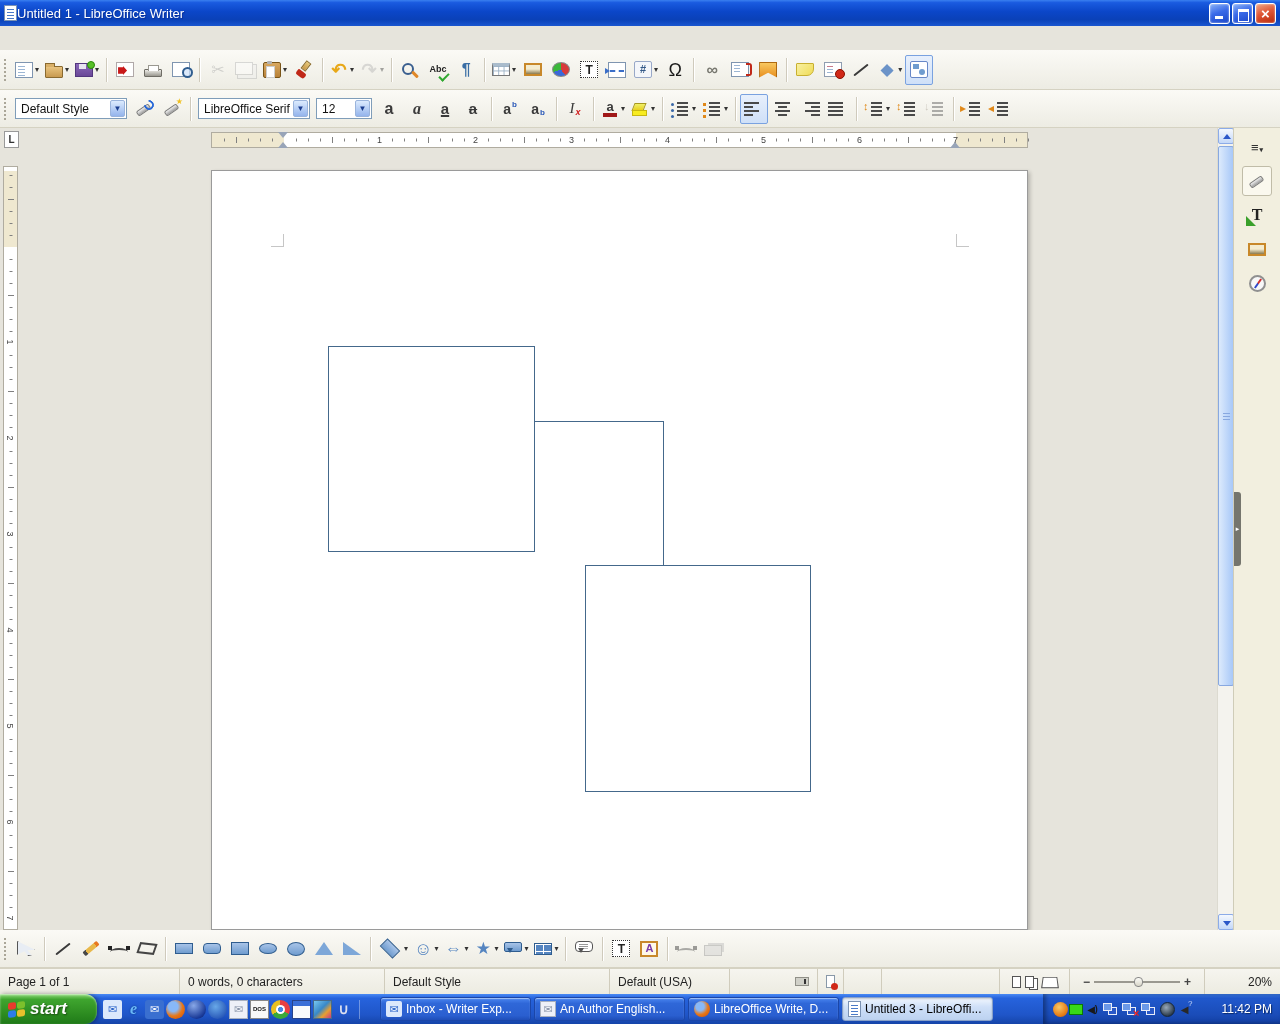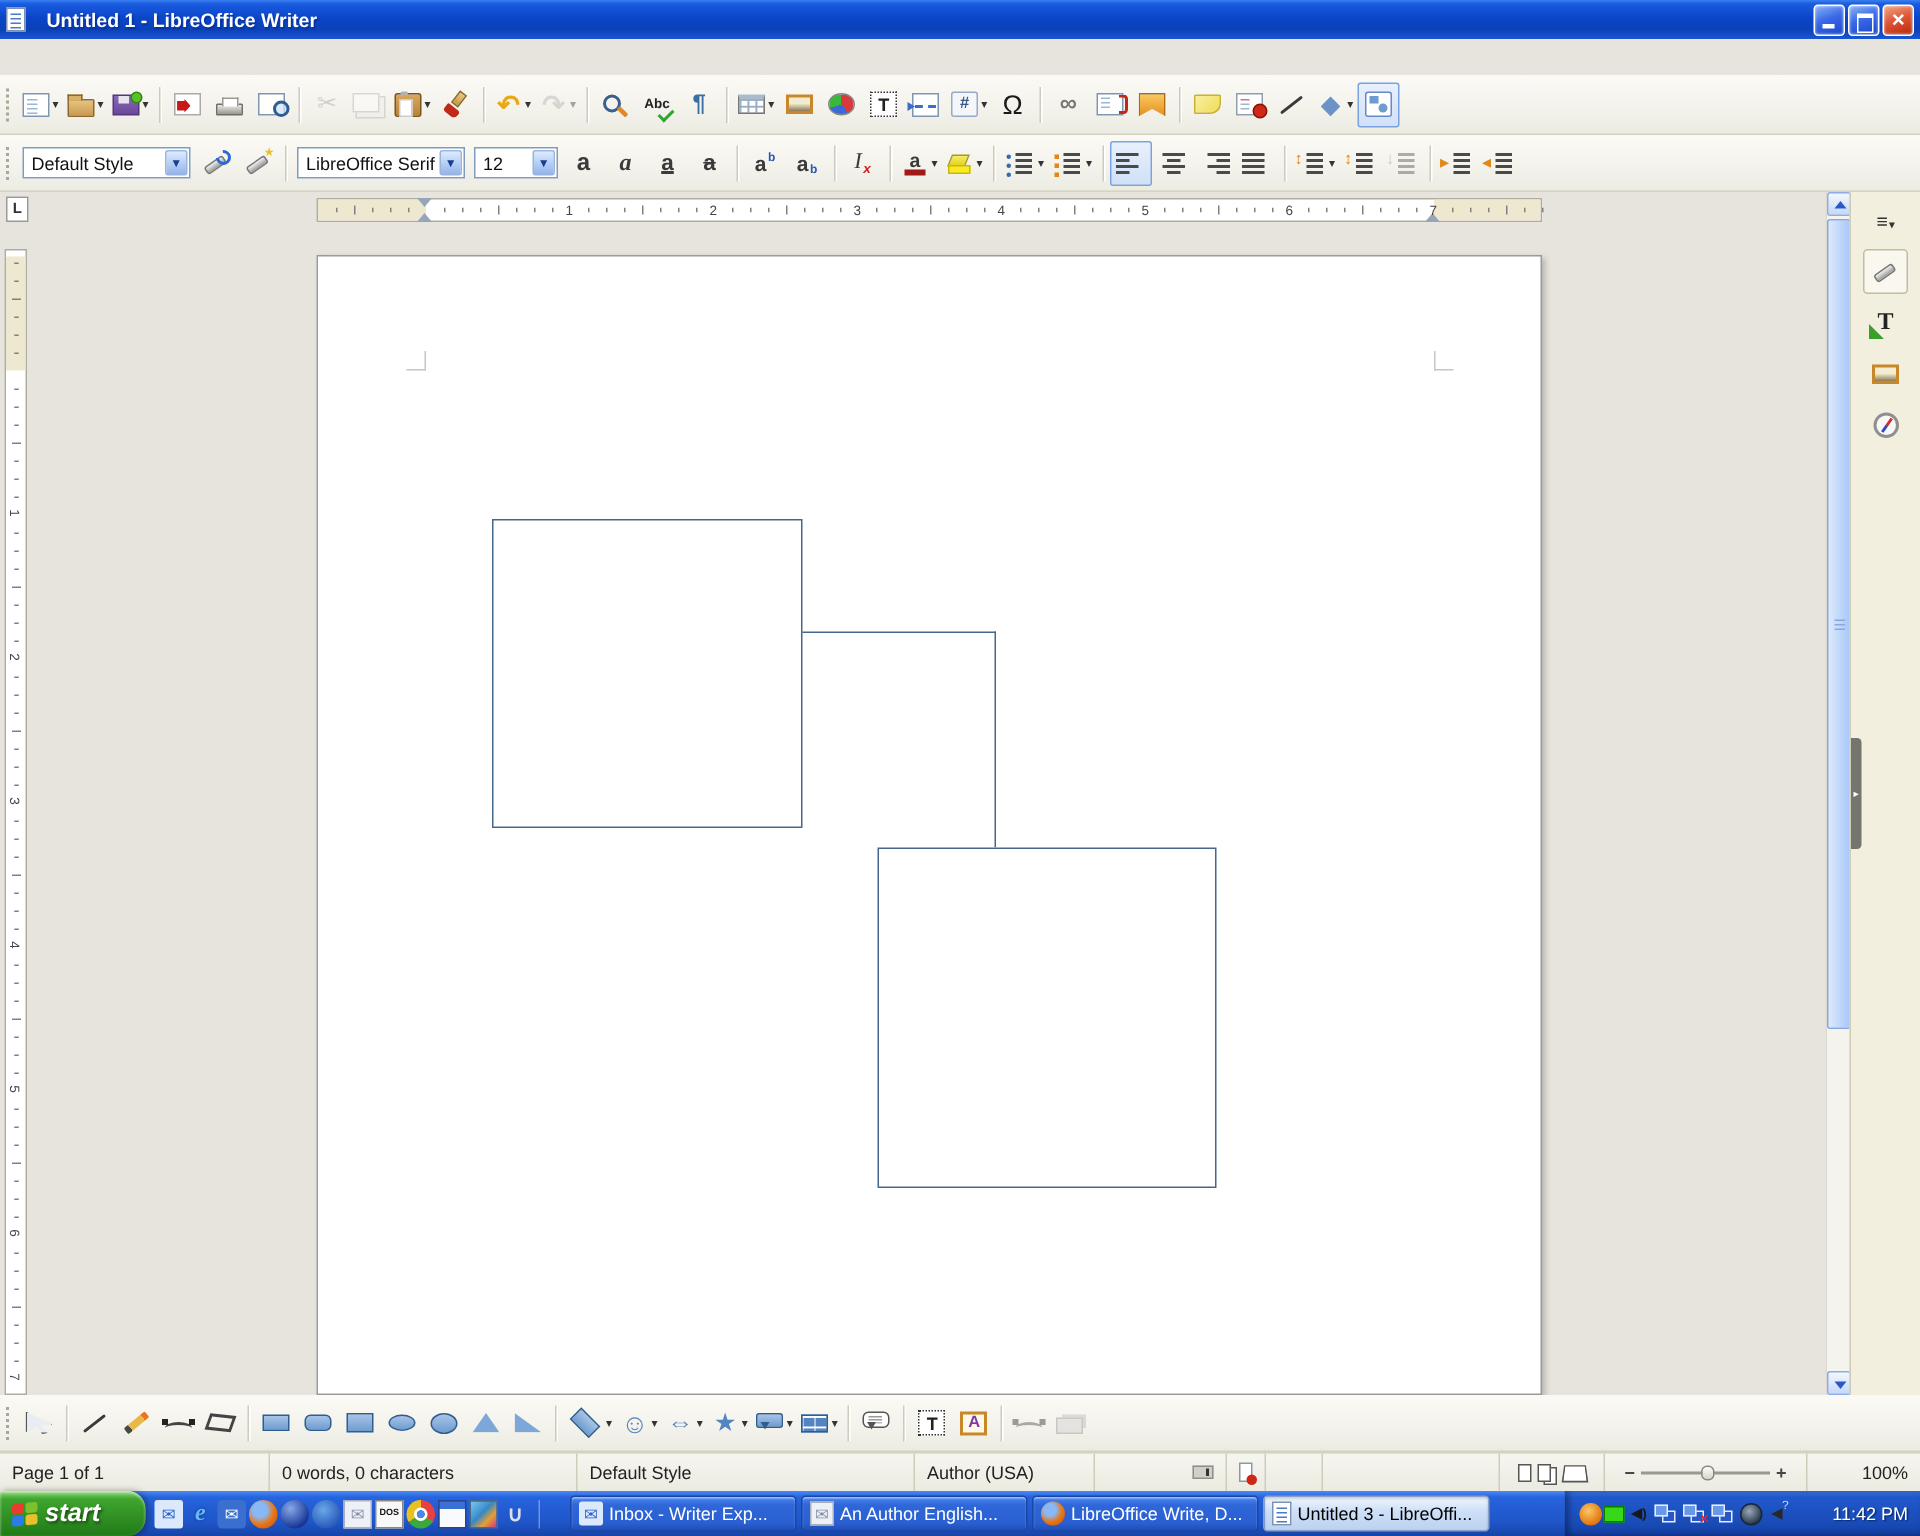--- a/index.html
+++ b/index.html
@@ -6,21 +6,21 @@
   *{box-sizing:border-box;font-family:"Liberation Sans",sans-serif;}
   #screen{position:relative;width:1280px;height:1024px;overflow:hidden;background:#e6e4dc;}
 
   
   #titlebar{position:absolute;left:0;top:0;width:1280px;height:26px;
     background:linear-gradient(180deg,#3a80f0 0%,#1a5be0 10%,#0b46c8 45%,#0a41b8 75%,#1a56d0 100%);
     display:flex;align-items:center;padding:0 4px;}
   .i-writerdoc{width:13px;height:16px;background:#fff;border:1px solid #7a92b4;position:relative;flex:none;}
   .i-writerdoc::before{content:"";position:absolute;left:2px;top:3px;right:2px;height:1px;background:#4a7ac8;
     box-shadow:0 3px 0 #4a7ac8,0 6px 0 #4a7ac8,0 9px 0 #4a7ac8;}
-  #title-text{color:#fff;font-weight:bold;font-size:13px;margin-left:14px;text-shadow:1px 1px 1px #08309a;flex:1;
+  #title-text{color:#fff;font-weight:normal;font-size:13px;margin-left:0;text-shadow:1px 1px 1px #08309a;flex:1;
     white-space:nowrap;overflow:hidden;}
   .wbtns{display:flex;gap:2px;}
   .wbtn{width:21px;height:21px;border:1px solid #fff;border-radius:3px;position:relative;
     background:linear-gradient(160deg,#8ab2f8 0%,#3a6ae8 45%,#1a46c8 100%);box-shadow:inset 0 0 2px rgba(255,255,255,.8);}
   .wbtn.close{background:linear-gradient(160deg,#f0a888 0%,#e05838 45%,#b82808 100%);}
   .wbtn.min::before{content:"";position:absolute;left:5px;bottom:4px;width:8px;height:3px;background:#fff;}
   .wbtn.max::before{content:"";position:absolute;left:5px;top:5px;width:9px;height:9px;border:1px solid #fff;border-top-width:3px;}
   .wbtn.close::before{content:"×";position:absolute;left:0;right:0;top:0;bottom:0;color:#fff;font-weight:bold;font-size:15px;
     display:flex;align-items:center;justify-content:center;line-height:1;}
 
@@ -819,21 +819,21 @@
     <div class="scell" style="width:180px">
       <span>Page 1 of 1</span>
       </div>
     <div class="scell" style="width:205px">
       <span>0 words, 0 characters</span>
       </div>
     <div class="scell" style="width:225px">
       <span>Default Style</span>
       </div>
     <div class="scell" style="width:120px">
-      <span>Author (USA)</span>
+      <span>Default (USA)</span>
       </div>
     <div class="scell icell" style="width:88px;justify-content:flex-end">
       <span class="i-selmode"></span>
       </div>
     <div class="scell icell" style="width:26px">
       <span class="i-modified"></span>
       </div>
     <div class="scell" style="width:38px"></div>
     <div class="scell" style="width:118px"></div>
     <div class="scell icell" style="width:70px">
@@ -842,21 +842,21 @@
       <span class="vp book"></span>
     </div>
     <div class="scell icell" style="width:135px">
       <span class="zsign">−</span>
       <span class="zoomtrack">
         <span id="zoomthumb"></span>
       </span>
       <span class="zsign">+</span>
     </div>
     <div class="scell zright">
-      <span>100%</span>
+      <span>20%</span>
       </div>
   </div>
 
   <div id="taskbar">
     <div id="startbtn">
       <span class="flag">
         <span class="r"></span>
           <span class="g"></span>
           <span class="b"></span>
           <span class="y"></span>

